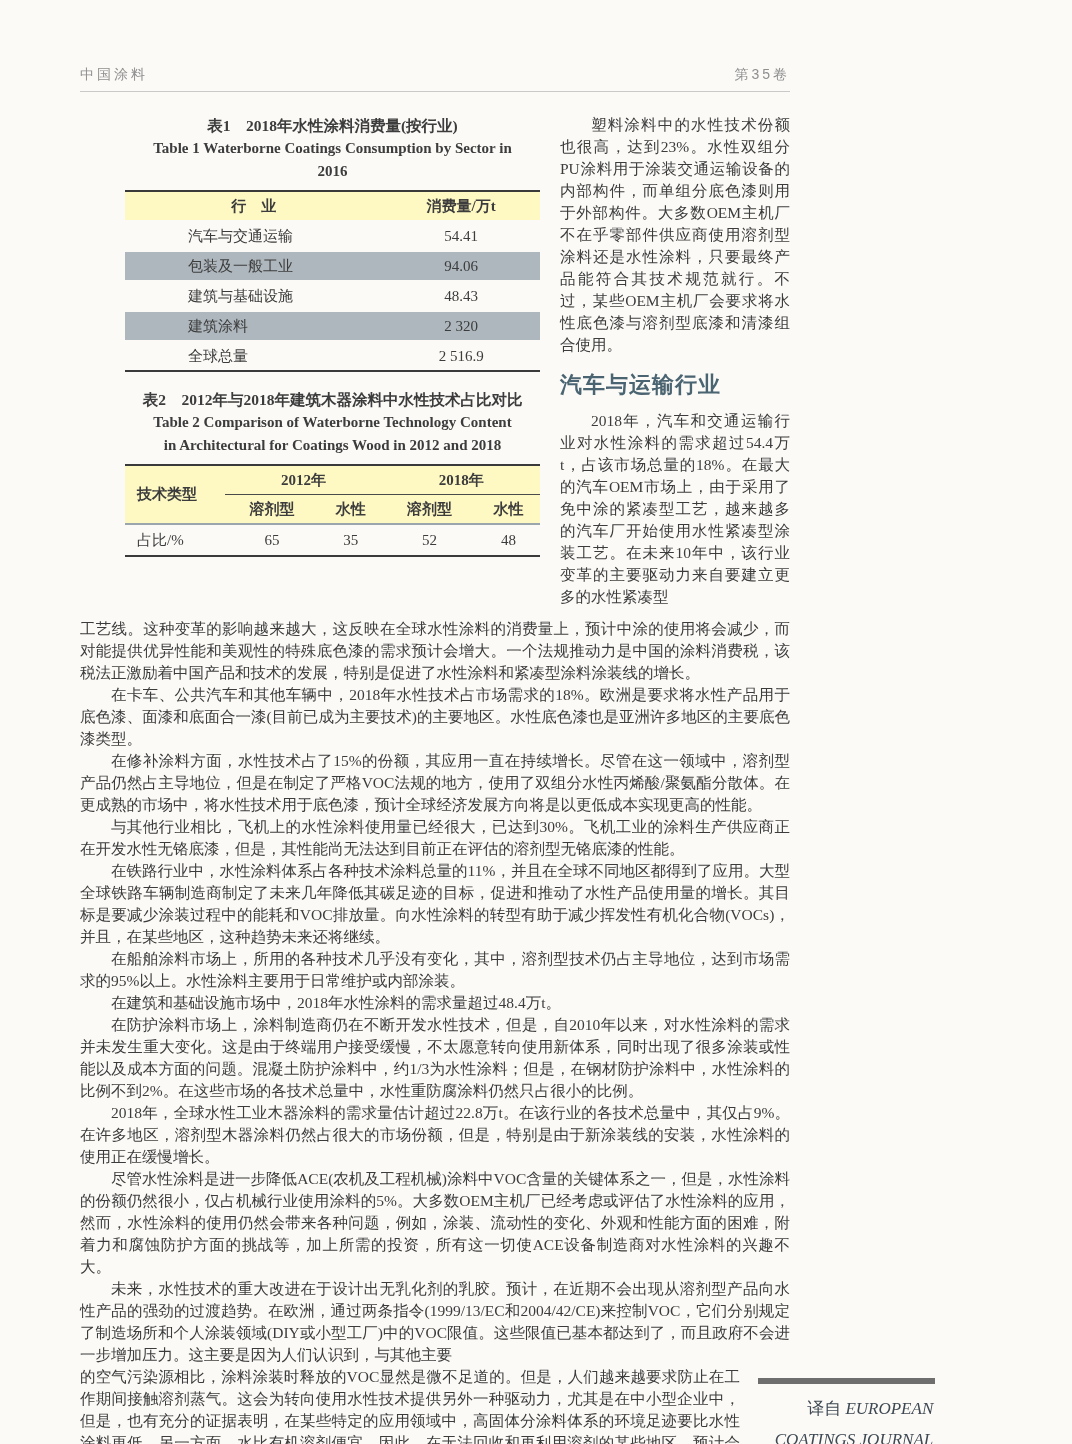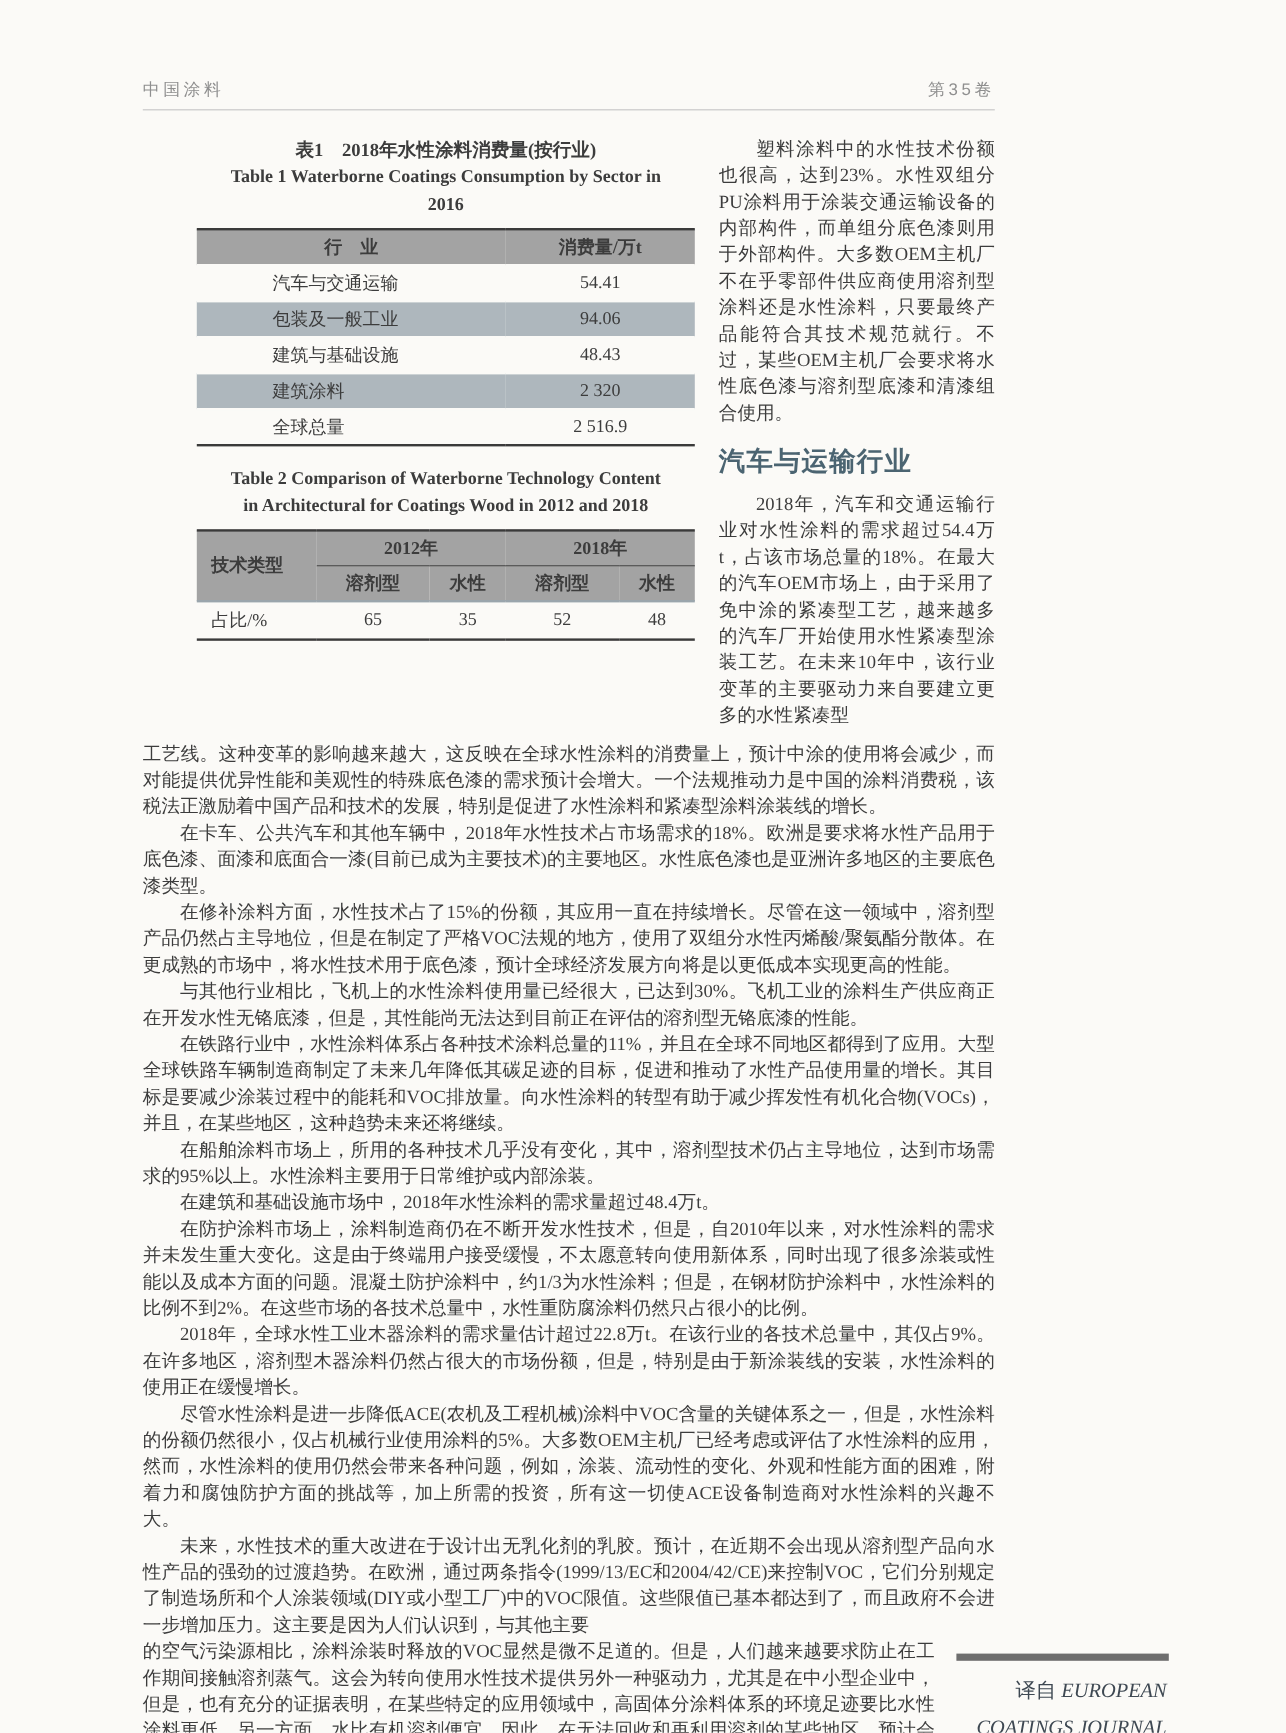--- a/index.html
+++ b/index.html
@@ -3,21 +3,21 @@
 <meta charset="utf-8">
 <style>
   html,body { margin:0; padding:0; }
   body {
     width:1072px; height:1444px;
     background:#fbfaf7;
     font-family:"Liberation Serif","DejaVu Serif",serif;
     color:#3c3c3c;
     overflow:hidden;
   }
-  .page { box-sizing:border-box; width:868px; height:1444px; padding:66px 78px 0 80px; position:relative;margin-left:39px; }
+  .page { box-sizing:border-box; width:868px; height:1444px; padding:66px 78px 0 80px; position:relative; }
 
   
   .running-header { display:flex; justify-content:space-between; align-items:flex-end;
     font-family:"Liberation Sans","DejaVu Sans",sans-serif;
     font-size:14px; color:#8f8f8f; letter-spacing:3px; }
   .header-rule { border-bottom:1px solid #c9c9c9; margin-top:7px; }
 
   
   .two-col { display:flex; gap:20px; margin-top:22px; }
   .col-left { width:460px; flex:none; box-sizing:border-box; padding-left:45px; }
@@ -31,21 +31,21 @@
 
   
   .cap { text-align:center; font-weight:bold; line-height:23px; margin-bottom:7px; }
   .cap-cn { font-size:15.5px; }
   .cap-en { font-size:15px; }
 
   
   table { width:100%; border-collapse:collapse; border-top:2px solid #3a3a3a; border-bottom:2px solid #3a3a3a;
     font-size:15px; }
   th, td { height:28px; padding:0; border-bottom:2px solid #fbfaf7; }
-  thead th { background:#a3a3a3; font-weight:bold; text-align:center; }
+  thead th { background:#fef9c3; font-weight:bold; text-align:center; }
   .t1 tbody tr:nth-child(even) td { background:#aeb7bd; }
   .t1 tbody tr:last-child td { border-bottom:none; }
   .t1 .c-ind { text-align:left; padding-left:63px; width:62%; }
   .t1 .c-val { text-align:center; width:38%; }
 
   .t2 { margin-top:2px; }
   .t2 thead { border-bottom:2px solid #3a3a3a; }
   .t2 thead th { border-bottom:2px solid #9aa5ac; }
   .t2 th.year { border-bottom:1px solid #4a4a4a; }
   .t2 th.rowhead { text-align:left; padding-left:12px; width:24%; }
@@ -127,20 +127,21 @@
           <tr>
             <td class="c-ind">全球总量</td>
             <td class="c-val">2 516.9</td>
           </tr>
         </tbody>
       </table>
 
       <div class="gap-tables"></div>
 
       <div class="cap">
+        <div class="cap-cn">表2　2012年与2018年建筑木器涂料中水性技术占比对比</div>
         <div class="cap-en">Table 2    Comparison of Waterborne Technology Content</div>
         <div class="cap-en">in Architectural for Coatings Wood in 2012 and 2018</div>
       </div>
       <table class="t2">
         <thead>
           <tr>
             <th class="rowhead" rowspan="2">技术类型</th>
             <th class="year" colspan="2">2012年</th>
             <th class="year" colspan="2">2018年</th>
           </tr>

